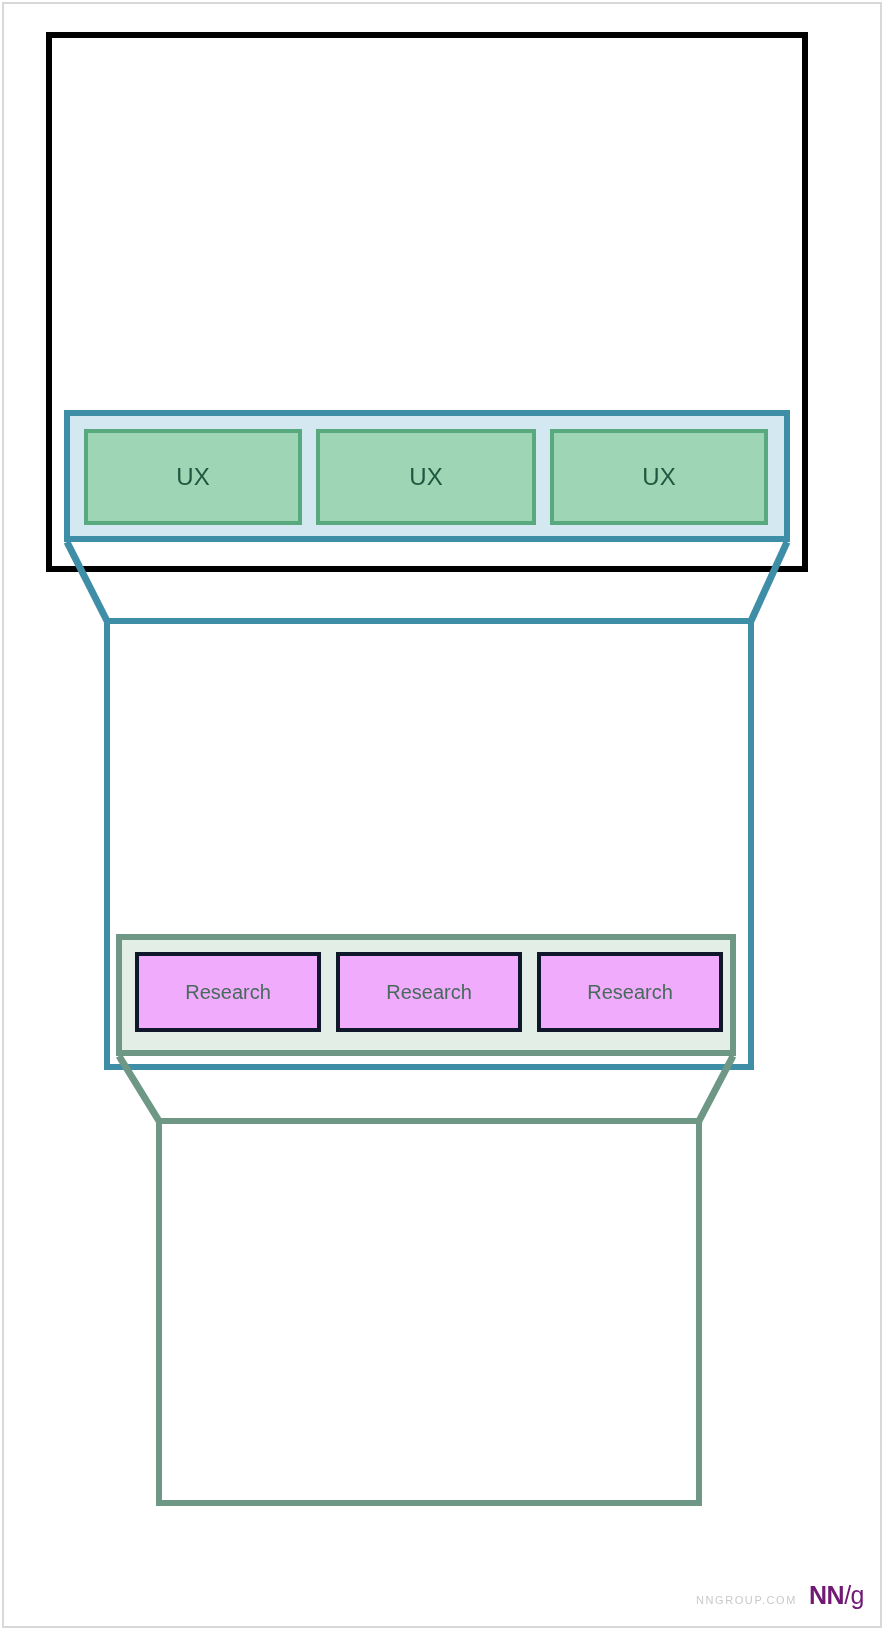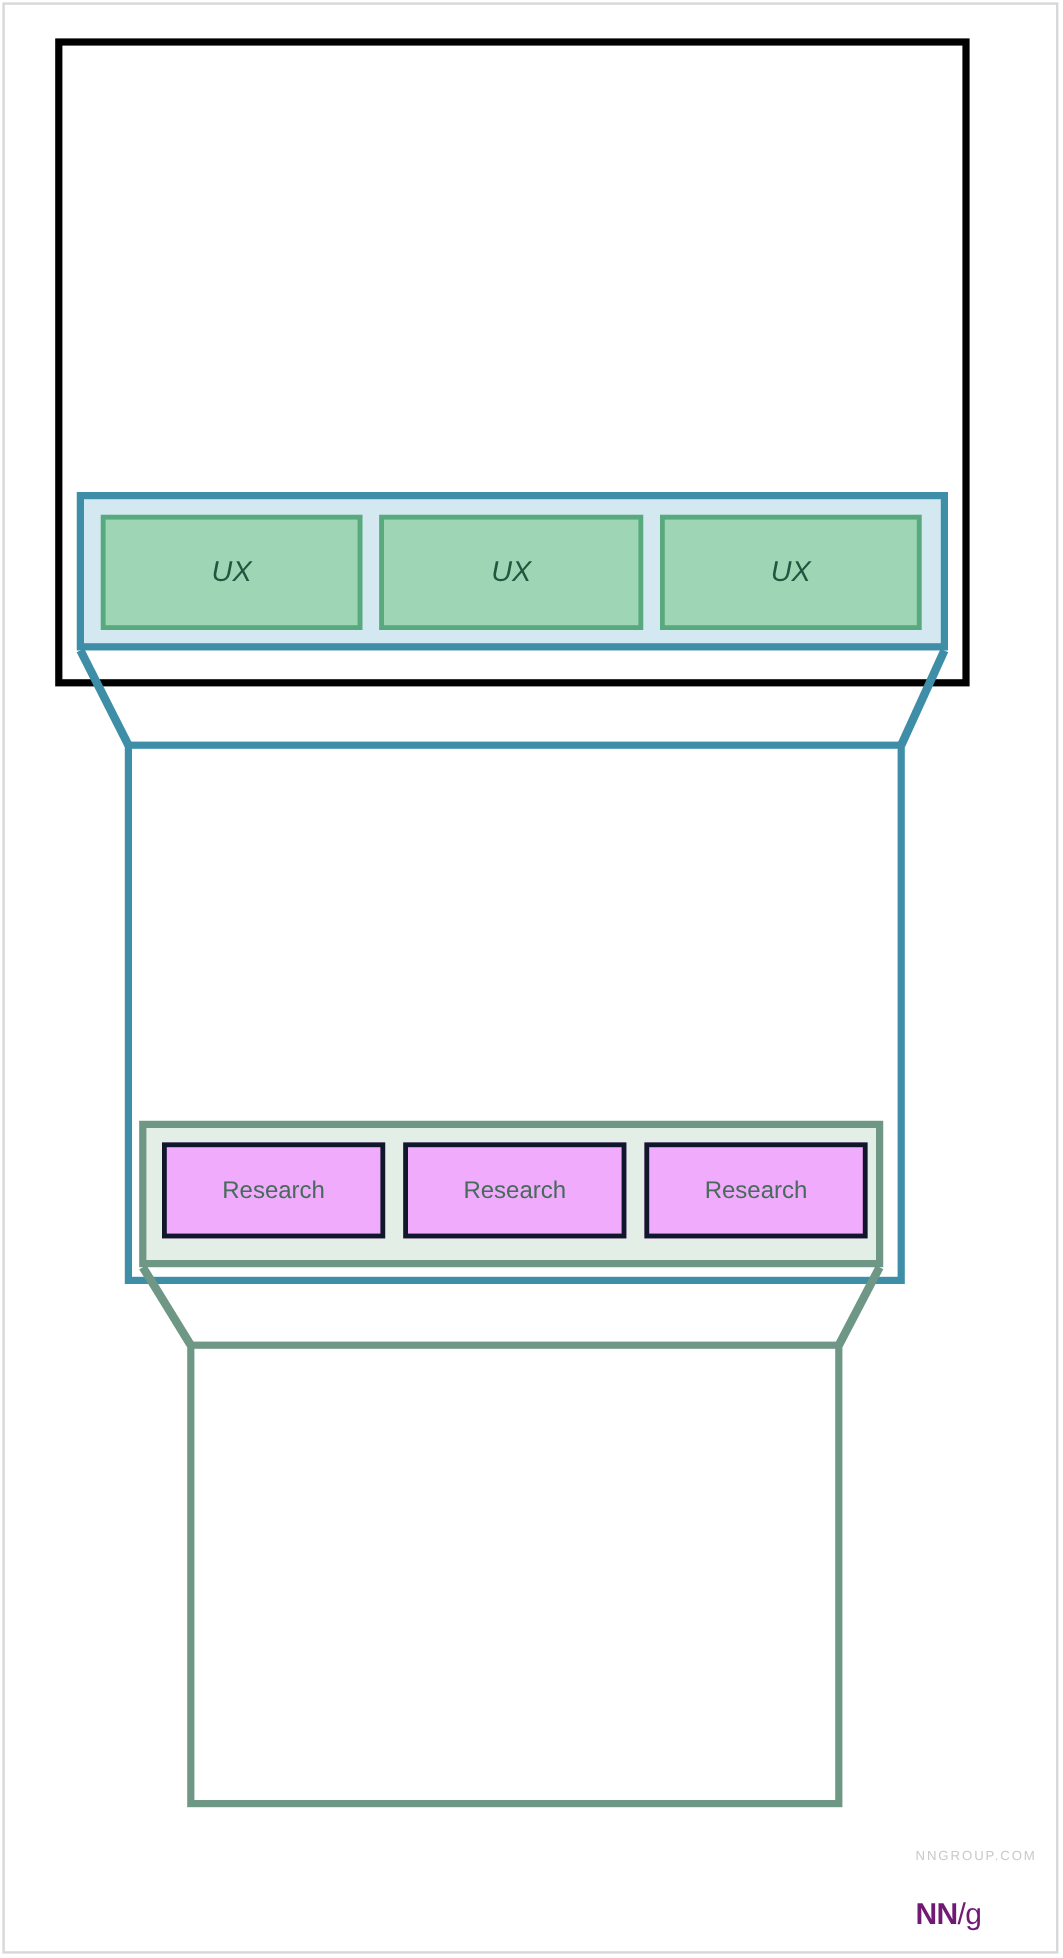--- a/index.html
+++ b/index.html
@@ -94,21 +94,20 @@
   }
   .cell-marketing {
     background: #E9D392;
     border: 4px solid #CFA92F;
     color: #8E6C11;
   }
   .cell-ux {
     background: #9ED5B4;
     border: 4px solid #59A97E;
     color: #1E5840;
-    font-style: italic;
   }
   .cell-design {
     background: #C4E6AD;
     border: 4px solid #7FC25D;
     color: #2C5C19;
   }
   .cell-content {
     background: #B8D4E4;
     border: 4px solid #6E91A6;
     color: #3D5C6C;
@@ -148,23 +147,22 @@
     z-index: 4;
     pointer-events: none;
   }
 
   
   #footer {
     position: absolute;
     right: 22px; bottom: 22px;
     display: flex;
     align-items: baseline;
-    gap: 28px;
+    gap: 12px;
     z-index: 5;
-    flex-direction: column;
   }
   #nngroup-url {
     font-family: "Liberation Sans", "DejaVu Sans", sans-serif;
     font-size: 11px;
     letter-spacing: 1.6px;
     color: #c9c9c9;
   }
   #nng-logo {
     font-family: "Liberation Sans", "DejaVu Sans", sans-serif;
     font-size: 25px;

